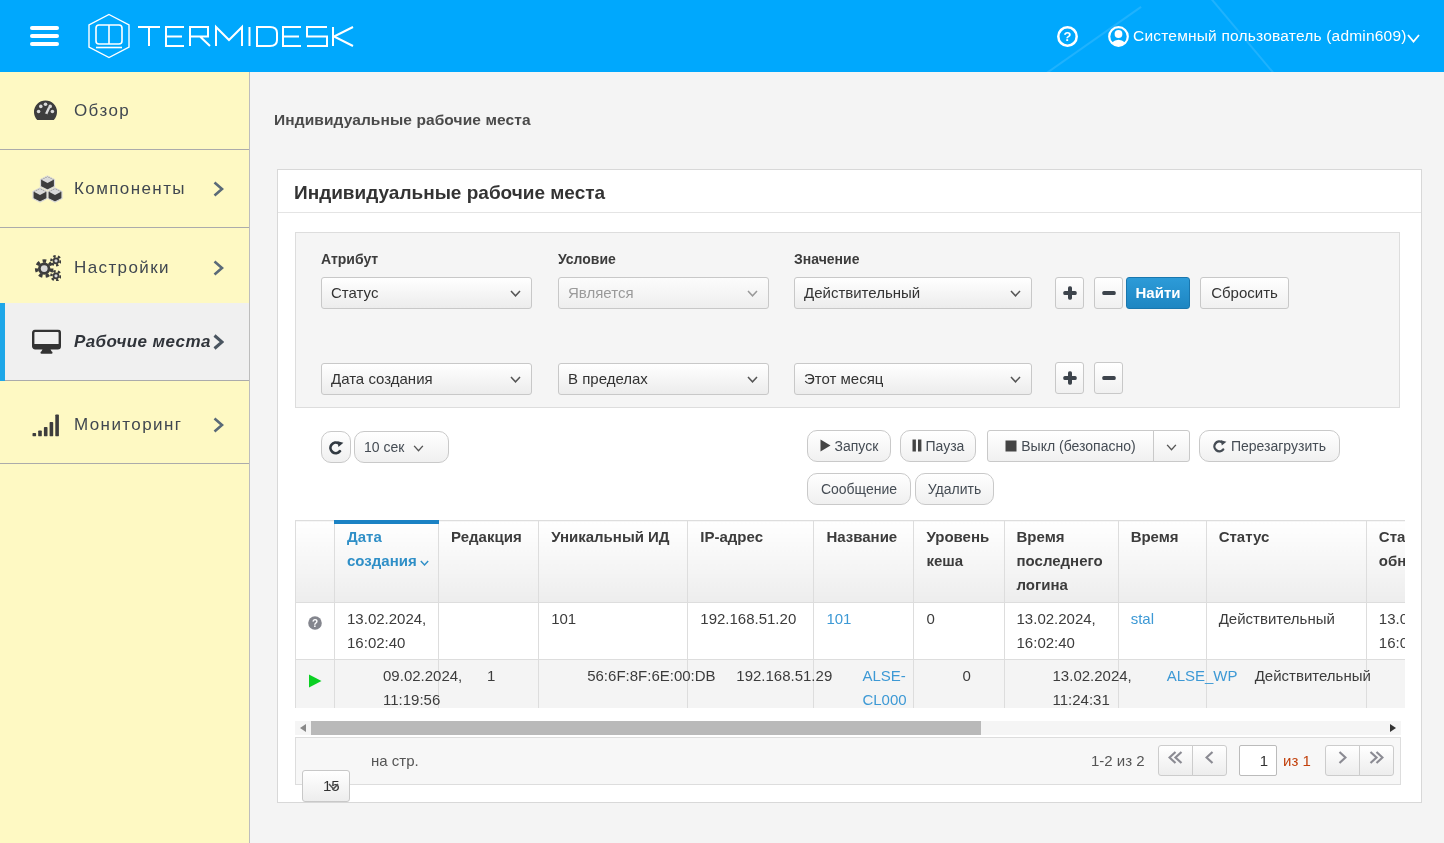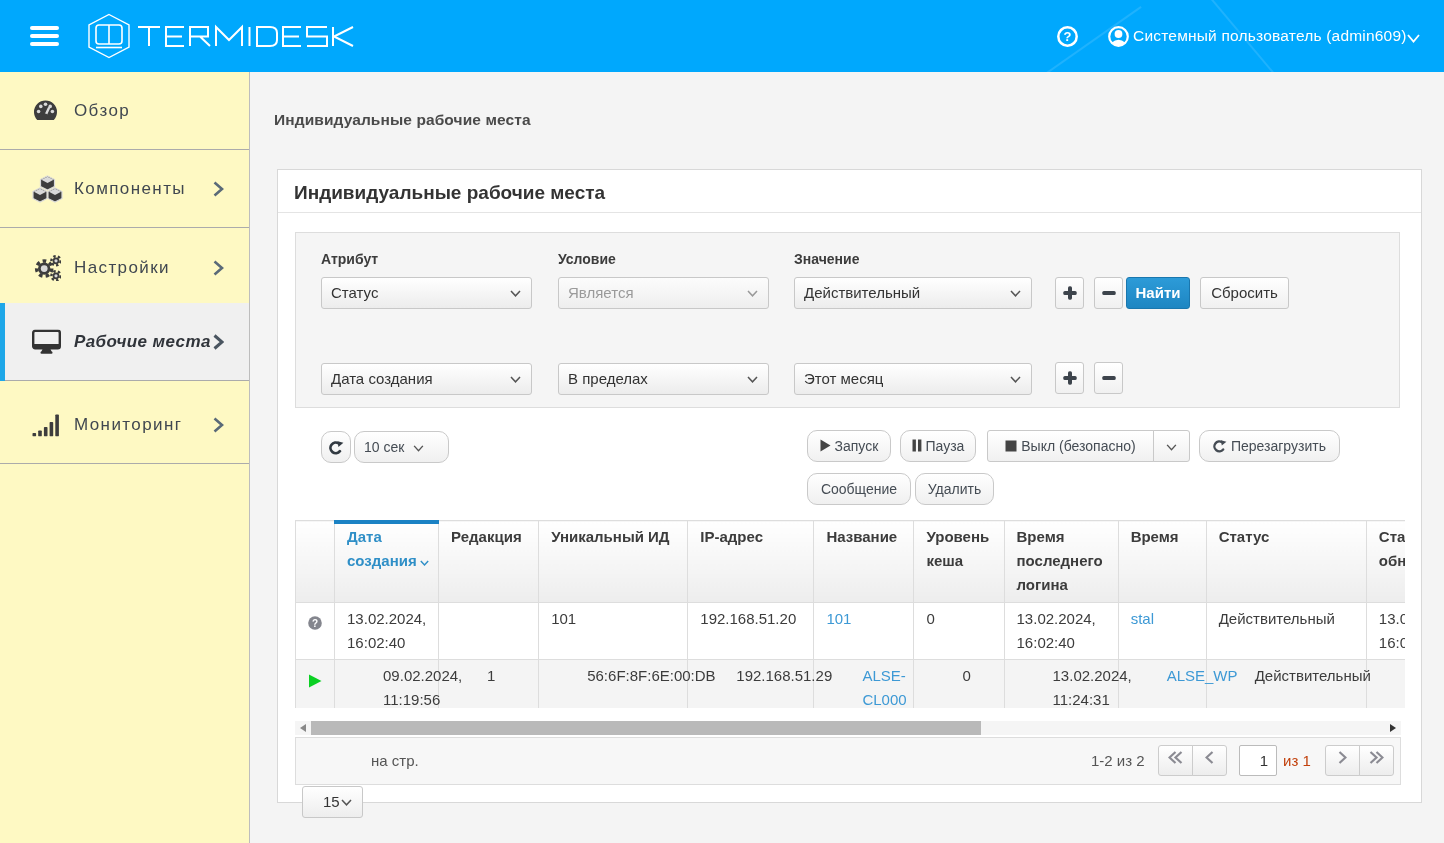--- a/index.html
+++ b/index.html
@@ -336,21 +336,21 @@
   <svg class="abs" style="left:5px; top:3px;" width="7" height="8" viewBox="0 0 7 8">
       <polygon points="6,0 0,4 6,8" fill="#888"></polygon>
     </svg>
   <div id="hthumb"></div>
   <svg class="abs" style="right:5px; top:3px;" width="7" height="8" viewBox="0 0 7 8">
       <polygon points="1,0 7,4 1,8" fill="#333"></polygon>
     </svg>
 </div>
 
 <div id="pager"></div>
-<div class="sel" style="left:302px; top:786px; width:61px; background:linear-gradient(#ffffff,#ededed);padding-left:20px;">15<span class="sch"><svg width="11" height="7" viewBox="0 0 11 7">
+<div class="sel" style="left:302px; top:770px; width:48px; background:linear-gradient(#ffffff,#ededed);padding-left:20px;">15<span class="sch"><svg width="11" height="7" viewBox="0 0 11 7">
         <polyline points="1,1 5.5,5.8 10,1" fill="none" stroke="#555" stroke-width="1.5"></polyline>
       </svg></span></div>
 <div class="abs" style="left:371px; top:752px; font-size:15px; color:#555;">на стр.</div>
 <div class="abs" style="left:1091px; top:752px; font-size:15px; color:#555;">1-2 из 2</div>
 <div class="pbtn" style="left:1158px; top:745px; width:35px; border-radius:3px 0 0 3px; line-height:26px;"><svg width="15" height="13" viewBox="0 0 15 13">
       <polyline points="7.5,1 1.5,6.5 7.5,12" fill="none" stroke="#8b8b93" stroke-width="2.2" stroke-linejoin="miter"></polyline>
       <polyline points="13.5,1 7.5,6.5 13.5,12" fill="none" stroke="#8b8b93" stroke-width="2.2" stroke-linejoin="miter"></polyline>
     </svg></div>
 <div class="pbtn" style="left:1192px; top:745px; width:35px; border-radius:0 3px 3px 0; line-height:26px;"><svg width="9" height="13" viewBox="0 0 9 13">
       <polyline points="7.5,1 1.5,6.5 7.5,12" fill="none" stroke="#8b8b93" stroke-width="2.2" stroke-linejoin="miter"></polyline>

